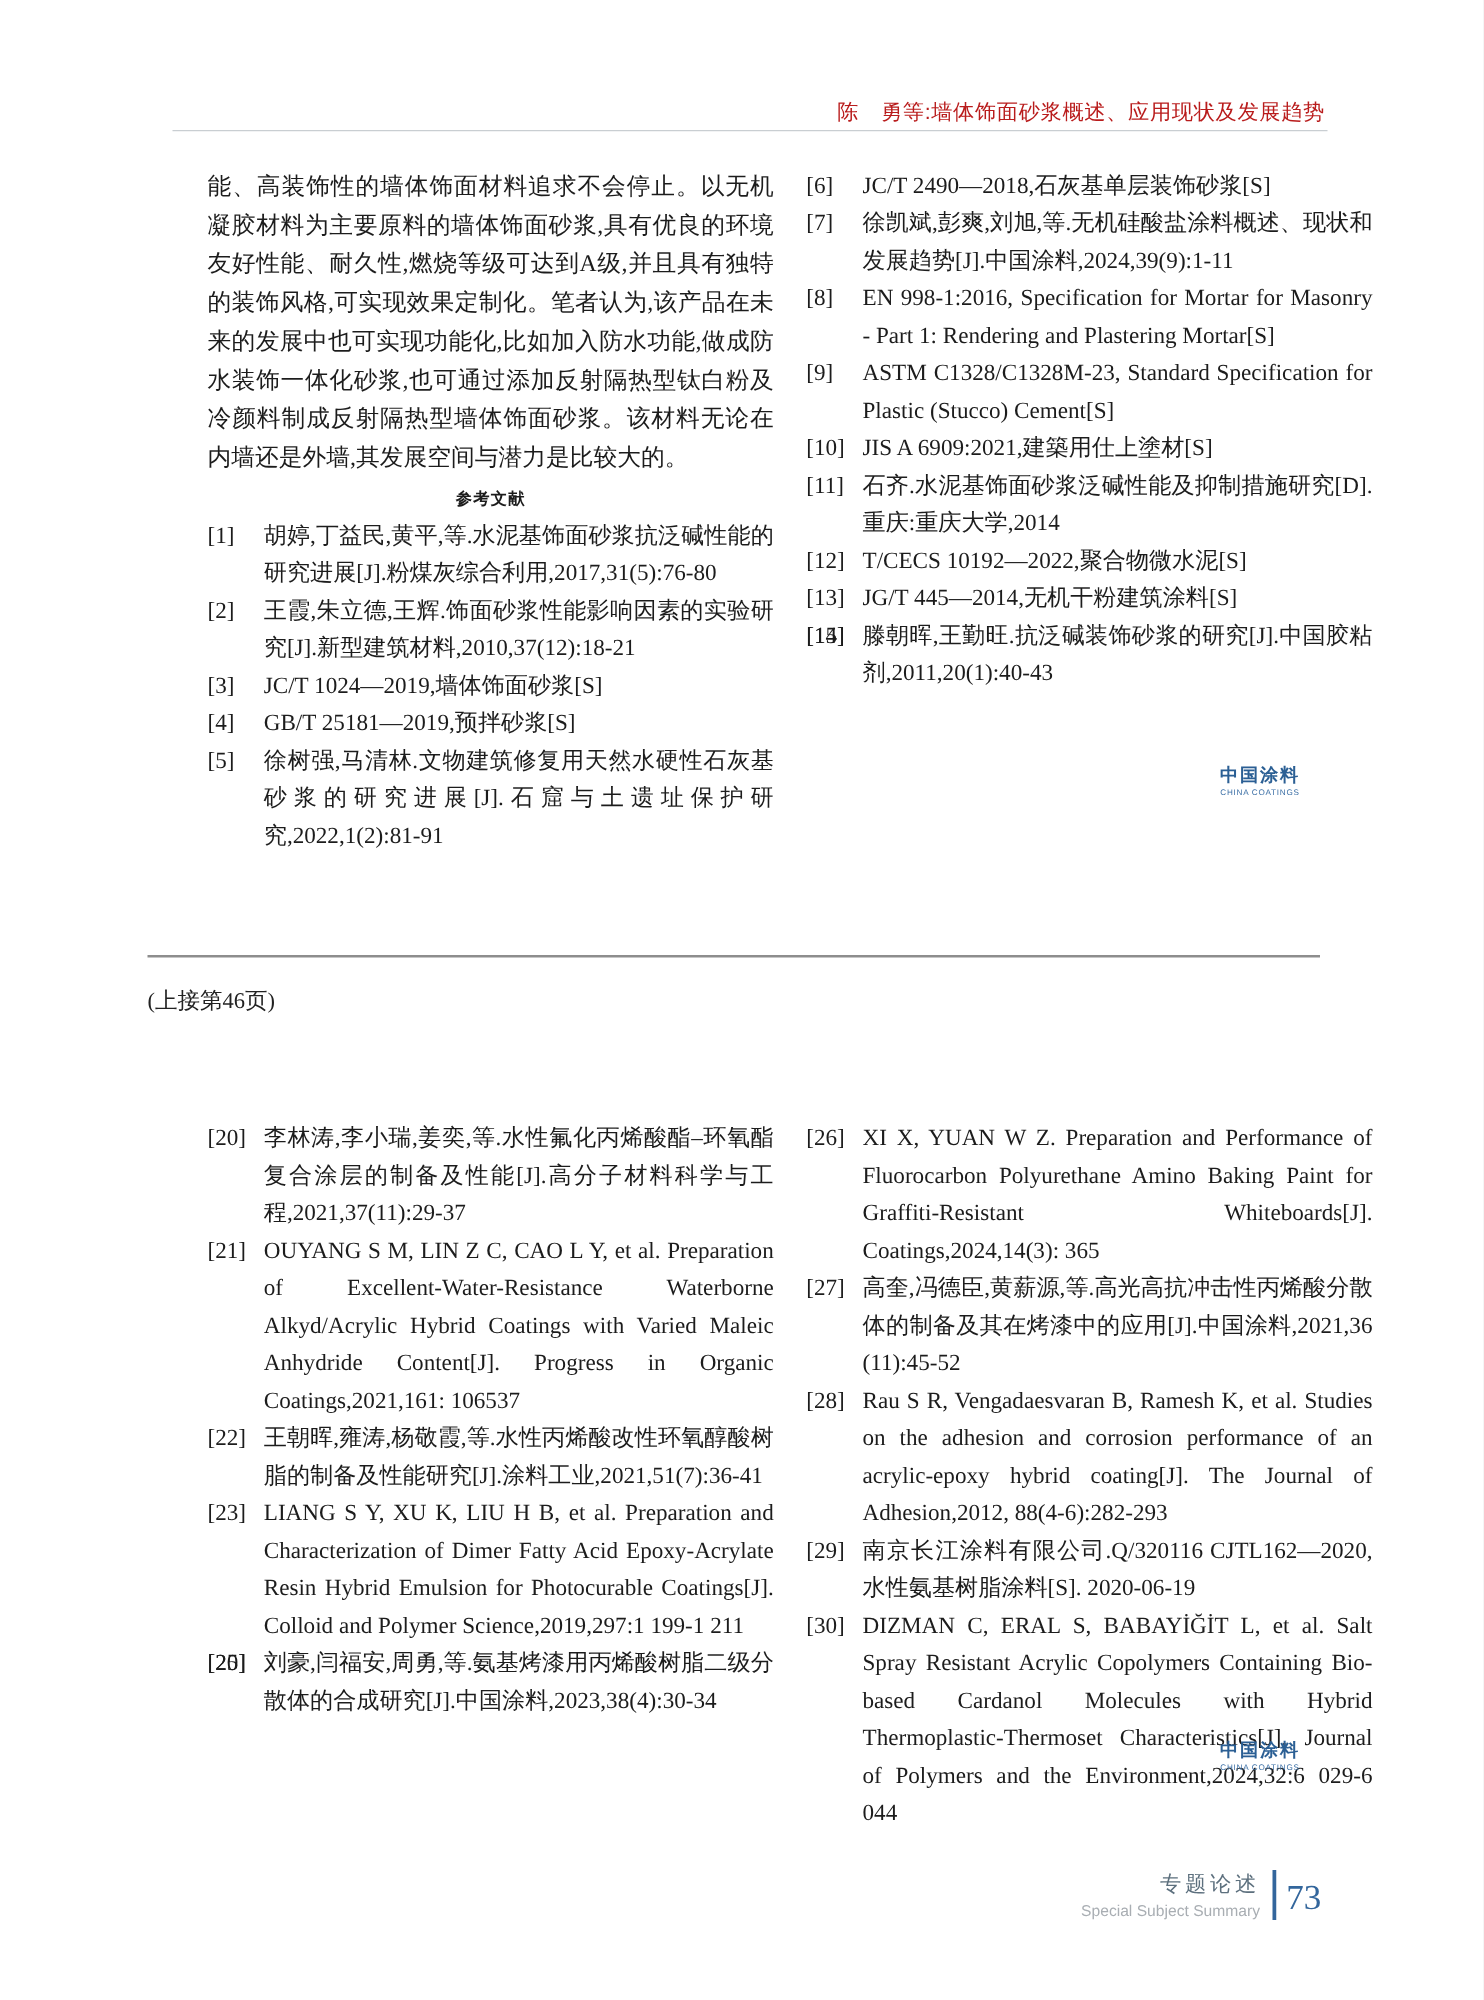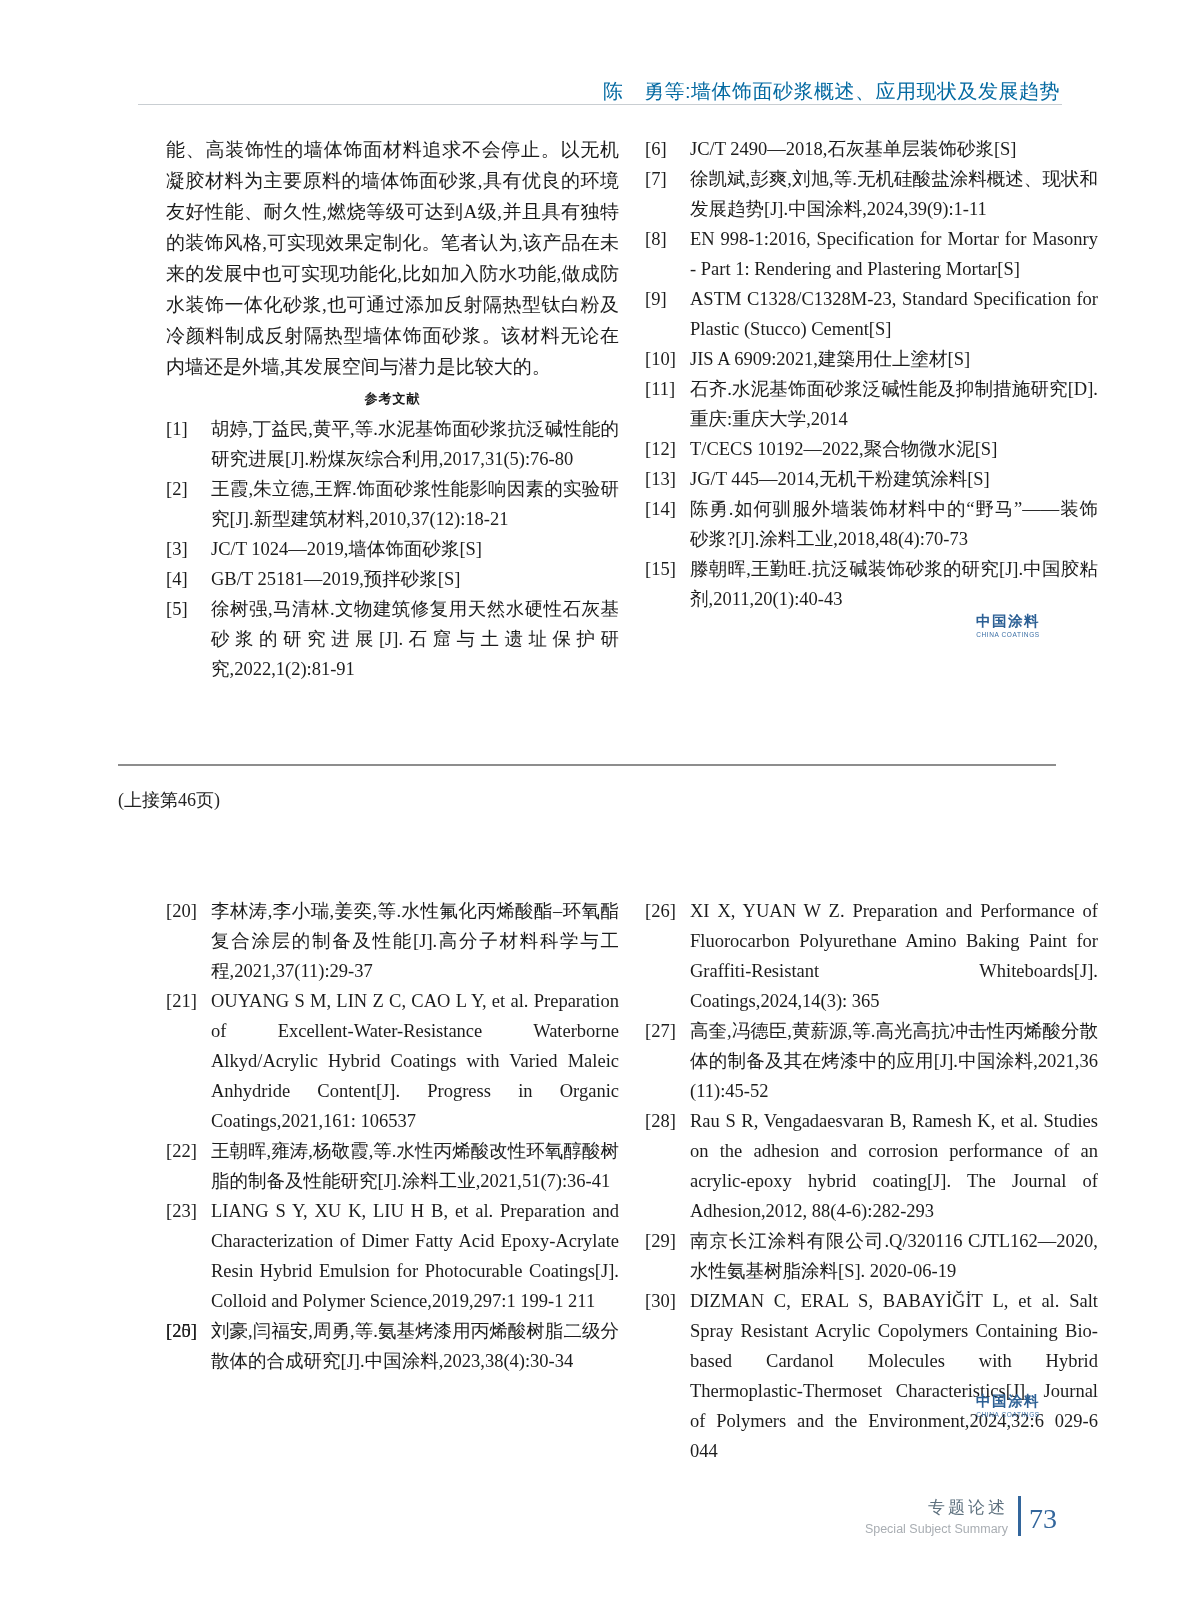--- a/index.html
+++ b/index.html
@@ -9,21 +9,21 @@
     background:#ffffff;
     margin:0 auto;
     overflow:hidden;
     font-family:"Liberation Serif","DejaVu Serif",serif;
     color:#1c1c1c;
   }
   
   .running-head{
     position:absolute;top:78px;right:127px;
     font-family:"Liberation Sans","DejaVu Sans",sans-serif;
-    font-size:20px;letter-spacing:.5px;color:#0369a1;
+    font-size:17px;letter-spacing:.5px;color:#b91c1c;
   }
   .head-rule{
     position:absolute;top:104px;left:138px;width:924px;height:1px;
     background:#c9ced2;
   }
   
   .two-col{
     position:absolute;left:130px;width:932px;
     display:flex;gap:26px;margin-left:36px;
   }
@@ -164,21 +164,20 @@
             <span class="ref-text">T/CECS 10192—2022,聚合物微水泥[S]</span>
           </div>
 
           <div class="ref">
             <span class="ref-num">[13]</span>
             <span class="ref-text">JG/T 445—2014,无机干粉建筑涂料[S]</span>
           </div>
 
           <div class="ref">
             <span class="ref-num">[14]</span>
-            <span class="ref-text">陈勇.如何驯服外墙装饰材料中的“野马”——装饰砂浆?[J].涂料工业,2018,48(4):70-73</span>
           </div>
 
           <div class="ref">
             <span class="ref-num">[15]</span>
             <span class="ref-text">滕朝晖,王勤旺.抗泛碱装饰砂浆的研究[J].中国胶粘剂,2011,20(1):40-43</span>
           </div>
         </div>
     </div>
   </div>
 

